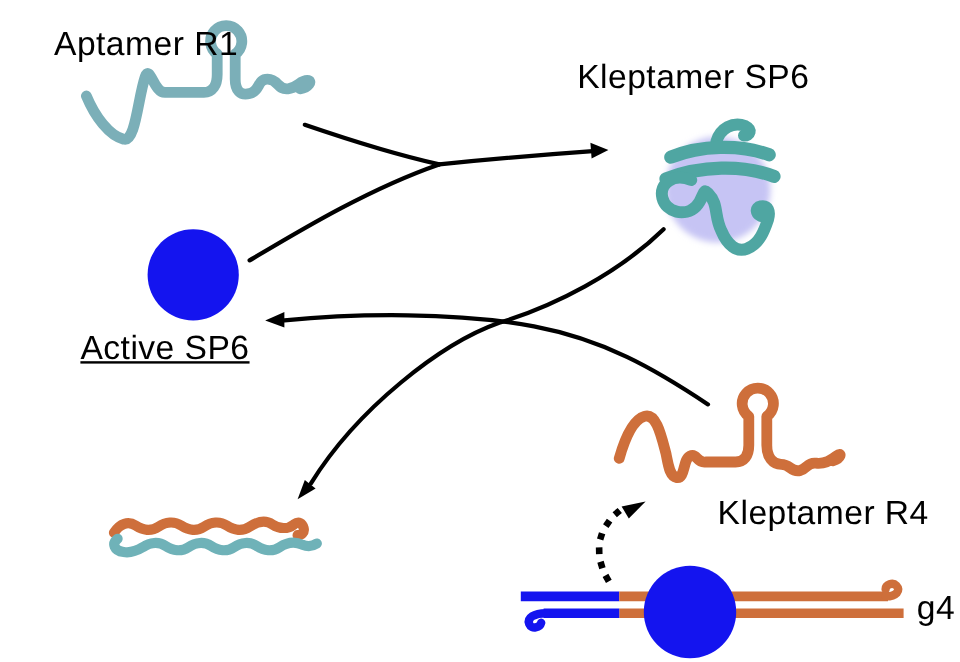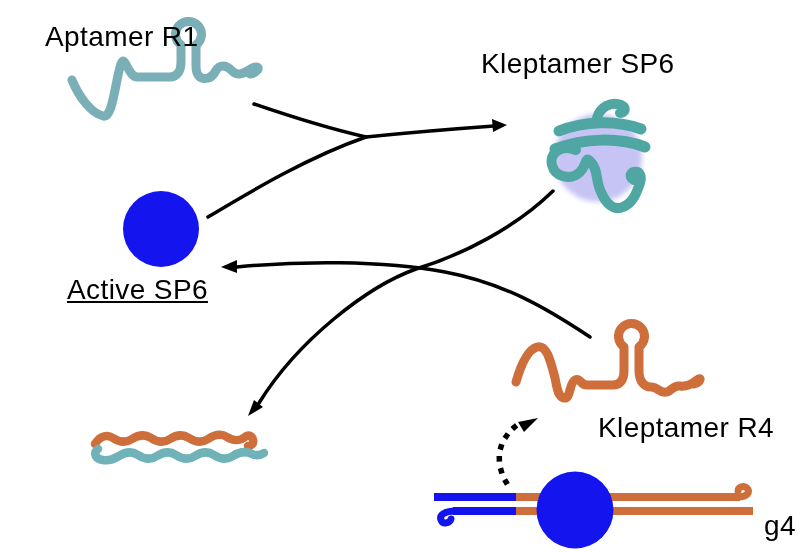--- a/index.html
+++ b/index.html
@@ -17,21 +17,21 @@
     line-height:1;
     color:#000;
     letter-spacing:0.4px;
     white-space:nowrap;
   }
   .lbl-aptamer   {left:9px;   top:23px;margin-left:36px;}
   .lbl-inactive  {left:481px; top:50px;}
   .lbl-active    {left:67px;  top:276px;text-decoration:underline;}
   .lbl-kleptamer {left:562px; top:414px;margin-left:36px;}
   .lbl-waste     {left:106px; top:474px;}
-  .lbl-g4        {left:764px; top:512px;}
+  .lbl-g4        {left:764px; top:493px;}
 </style>
 </head>
 <body>
 
 <div class="canvas">
 
   <svg width="800" height="552" viewBox="0 0 800 552">
     <defs>
       <filter id="soft" x="-30%" y="-30%" width="160%" height="160%">
         <feGaussianBlur stdDeviation="2.5"></feGaussianBlur>

